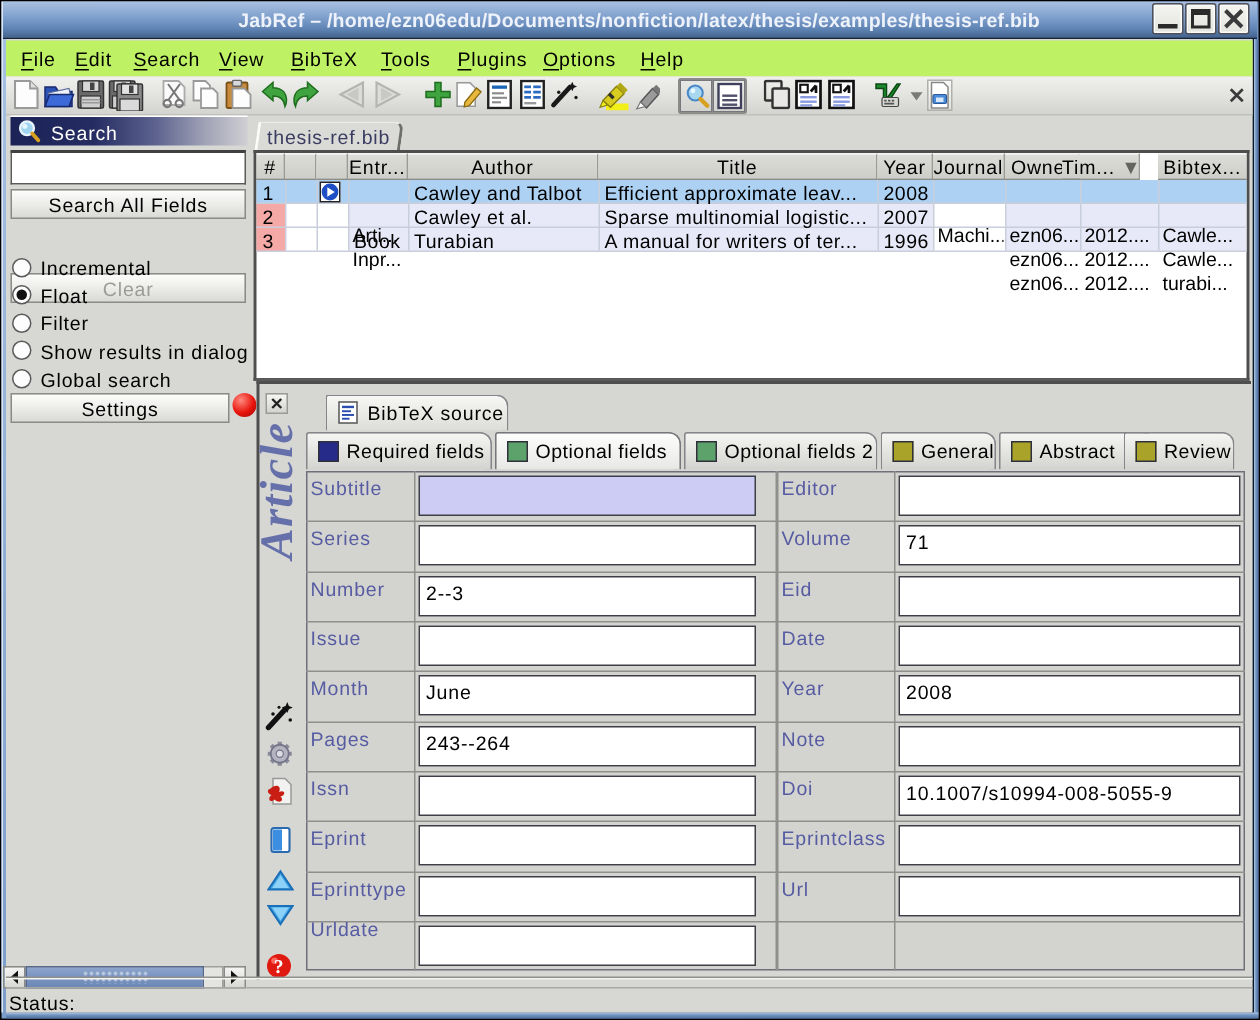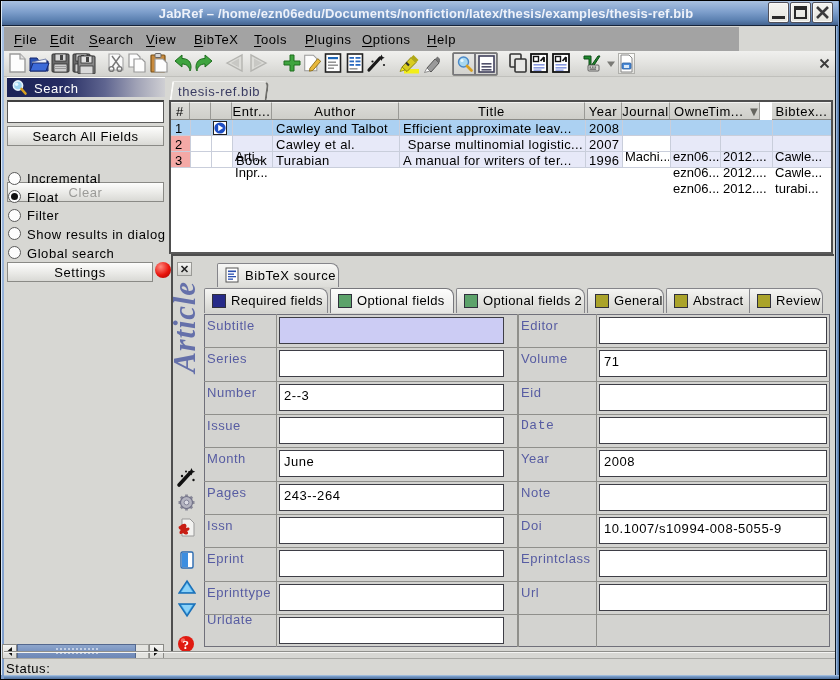--- a/index.html
+++ b/index.html
@@ -15,21 +15,21 @@
 #edge-b { position:absolute; left:4px; top:675px; width:835px; height:4px;
   background:linear-gradient(#b2cae8,#7296c2 40%,#4e6e9a); }
 #contentbg { position:absolute; left:4px; top:26px; width:831px; height:649px; background:#d7d7d3; }
 #titlebar { position:absolute; left:2px; top:1px; width:836px; height:25px;
   background:linear-gradient(#a9c1e0 0%, #7e9fcc 45%, #5d82b2 78%, #44638e 100%);
   border-bottom:1px solid #16243a; }
 #title { position:absolute; left:6px; top:5px; width:100%; text-align:center;
   color:#eef2fa; font-weight:bold; font-size:13px; letter-spacing:0.15px; }
 .tbtn { position:absolute; top:2px; width:21px; height:21px; background:linear-gradient(#f4f4f1,#e4e4de);
   border:1px solid #50505a; border-radius:2px; box-shadow:inset 0 0 0 1px #fafaf8; }
-#menubar { position:absolute; left:4px; top:27px; width:735px; height:24px; background:#a3a3a3; }
+#menubar { position:absolute; left:4px; top:27px; width:831px; height:24px; background:#bef264; }
 .mi { position:absolute; top:5px; color:#000; }
 .mi u { text-decoration-thickness:1px; text-underline-offset:2px; }
 #toolbar { position:absolute; left:4px; top:51px; width:831px; height:26px;
   background:linear-gradient(#f0f0ee 0%, #e4e4e1 45%, #d3d3cf 100%);
   border-bottom:1px solid #c0c0bc; }
 .lbtn { position:absolute; left:7px; width:157px; height:20px;
   background:linear-gradient(#fdfdfc,#eaeae7 55%,#d9d9d5); border:1px solid #8a8a86;
   text-align:center; padding-top:2px; color:#000; font-size:13px; }
 .radio { position:absolute; left:8px; width:13px; height:13px; border-radius:50%;
   background:#fdfdfd; border:1px solid #5a5a5a; }
@@ -377,21 +377,21 @@
   <div class="cell" style="left:273px;top:121px;width:124px;">Cawley and Talbot</div>
   <div class="cell" style="left:400px;top:121px;width:183px;">Efficient approximate leav...</div>
   <div class="cell" style="left:586px;top:121px;width:34px;">2008</div>
   <div class="cell tight" style="left:623px;top:121px;width:46px;">Machi...</div>
   <div class="cell tight" style="left:671px;top:121px;width:48px;">ezn06...</div>
   <div class="cell tight" style="left:721px;top:121px;width:50px;">2012....</div>
   <div class="cell tight" style="left:773px;top:121px;width:57px;">Cawle...</div>
   <div class="cell" style="left:172px;top:137px;width:17px;">2</div>
   <div class="cell tight" style="left:233px;top:137px;width:38px;">Inpr...</div>
   <div class="cell" style="left:273px;top:137px;width:124px;">Cawley et al.</div>
-  <div class="cell" style="left:400px;top:137px;width:183px;text-align:right;">Sparse multinomial logistic...</div>
+  <div class="cell" style="left:400px;top:137px;width:183px;">Sparse multinomial logistic...</div>
   <div class="cell" style="left:586px;top:137px;width:34px;">2007</div>
   <div class="cell tight" style="left:671px;top:137px;width:48px;">ezn06...</div>
   <div class="cell tight" style="left:721px;top:137px;width:50px;">2012....</div>
   <div class="cell tight" style="left:773px;top:137px;width:57px;">Cawle...</div>
   <div class="cell" style="left:172px;top:153px;width:17px;">3</div>
   <div class="cell" style="left:233px;top:153px;width:38px;">Book</div>
   <div class="cell" style="left:273px;top:153px;width:124px;">Turabian</div>
   <div class="cell" style="left:400px;top:153px;width:183px;">A manual for writers of ter...</div>
   <div class="cell" style="left:586px;top:153px;width:34px;">1996</div>
   <div class="cell tight" style="left:671px;top:153px;width:48px;">ezn06...</div>
@@ -521,21 +521,21 @@
     <div class="fldlbl" style="left:207px;top:585px;">Eprinttype</div>
     <div class="fld" style="left:279px;top:584px;width:225px;height:27px;"></div>
     <div class="fldlbl" style="left:207px;top:582px;margin-top:30px;">Urldate</div>
     <div class="fld" style="left:279px;top:617px;width:225px;height:27px;"></div>
     <div class="fldlbl" style="left:521px;top:318px;">Editor</div>
     <div class="fld" style="left:599px;top:317px;width:228px;height:27px;"></div>
     <div class="fldlbl" style="left:521px;top:351px;">Volume</div>
     <div class="fld" style="left:599px;top:350px;width:228px;height:27px;">71</div>
     <div class="fldlbl" style="left:521px;top:385px;">Eid</div>
     <div class="fld" style="left:599px;top:384px;width:228px;height:27px;"></div>
-    <div class="fldlbl" style="left:521px;top:418px;font-family:Liberation Mono, monospace;">Date</div>
+    <div class="fldlbl" style="left:521px;top:418px;">Date</div>
     <div class="fld" style="left:599px;top:417px;width:228px;height:27px;"></div>
     <div class="fldlbl" style="left:521px;top:451px;">Year</div>
     <div class="fld" style="left:599px;top:450px;width:228px;height:27px;">2008</div>
     <div class="fldlbl" style="left:521px;top:485px;">Note</div>
     <div class="fld" style="left:599px;top:484px;width:228px;height:27px;"></div>
     <div class="fldlbl" style="left:521px;top:518px;">Doi</div>
     <div class="fld" style="left:599px;top:517px;width:228px;height:27px;">10.1007/s10994-008-5055-9</div>
     <div class="fldlbl" style="left:521px;top:551px;">Eprintclass</div>
     <div class="fld" style="left:599px;top:550px;width:228px;height:27px;"></div>
     <div class="fldlbl" style="left:521px;top:585px;">Url</div>

